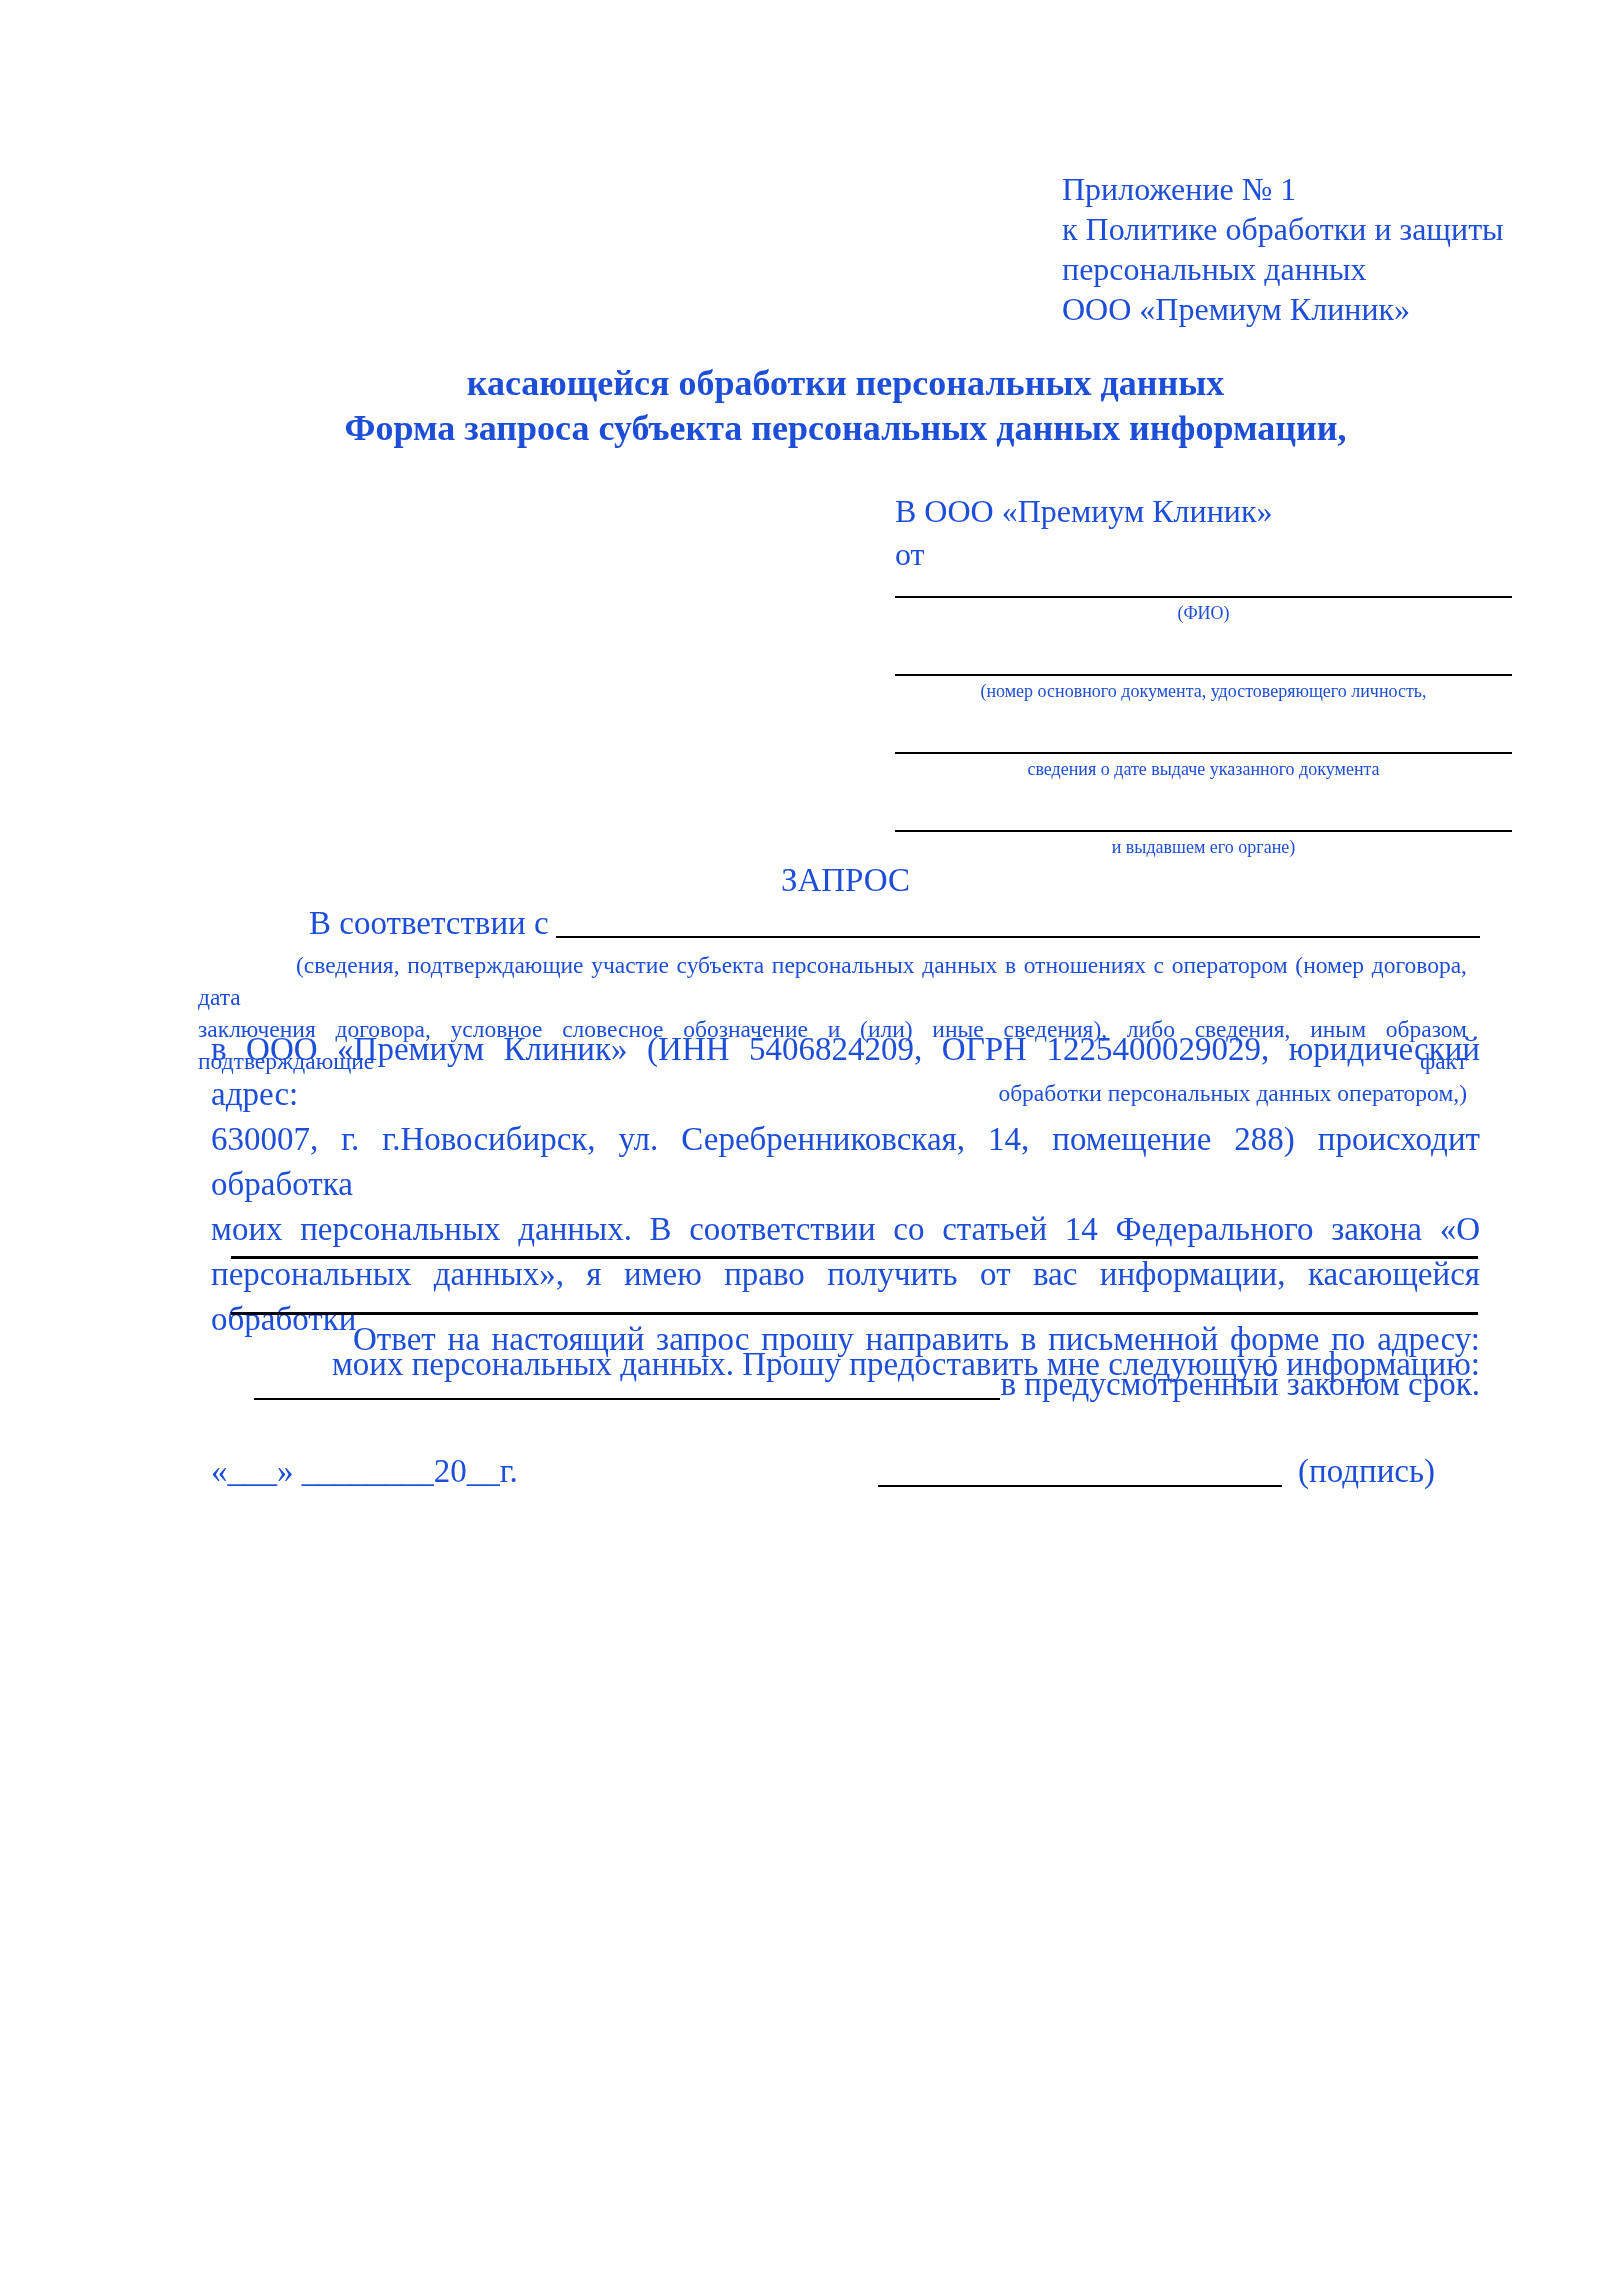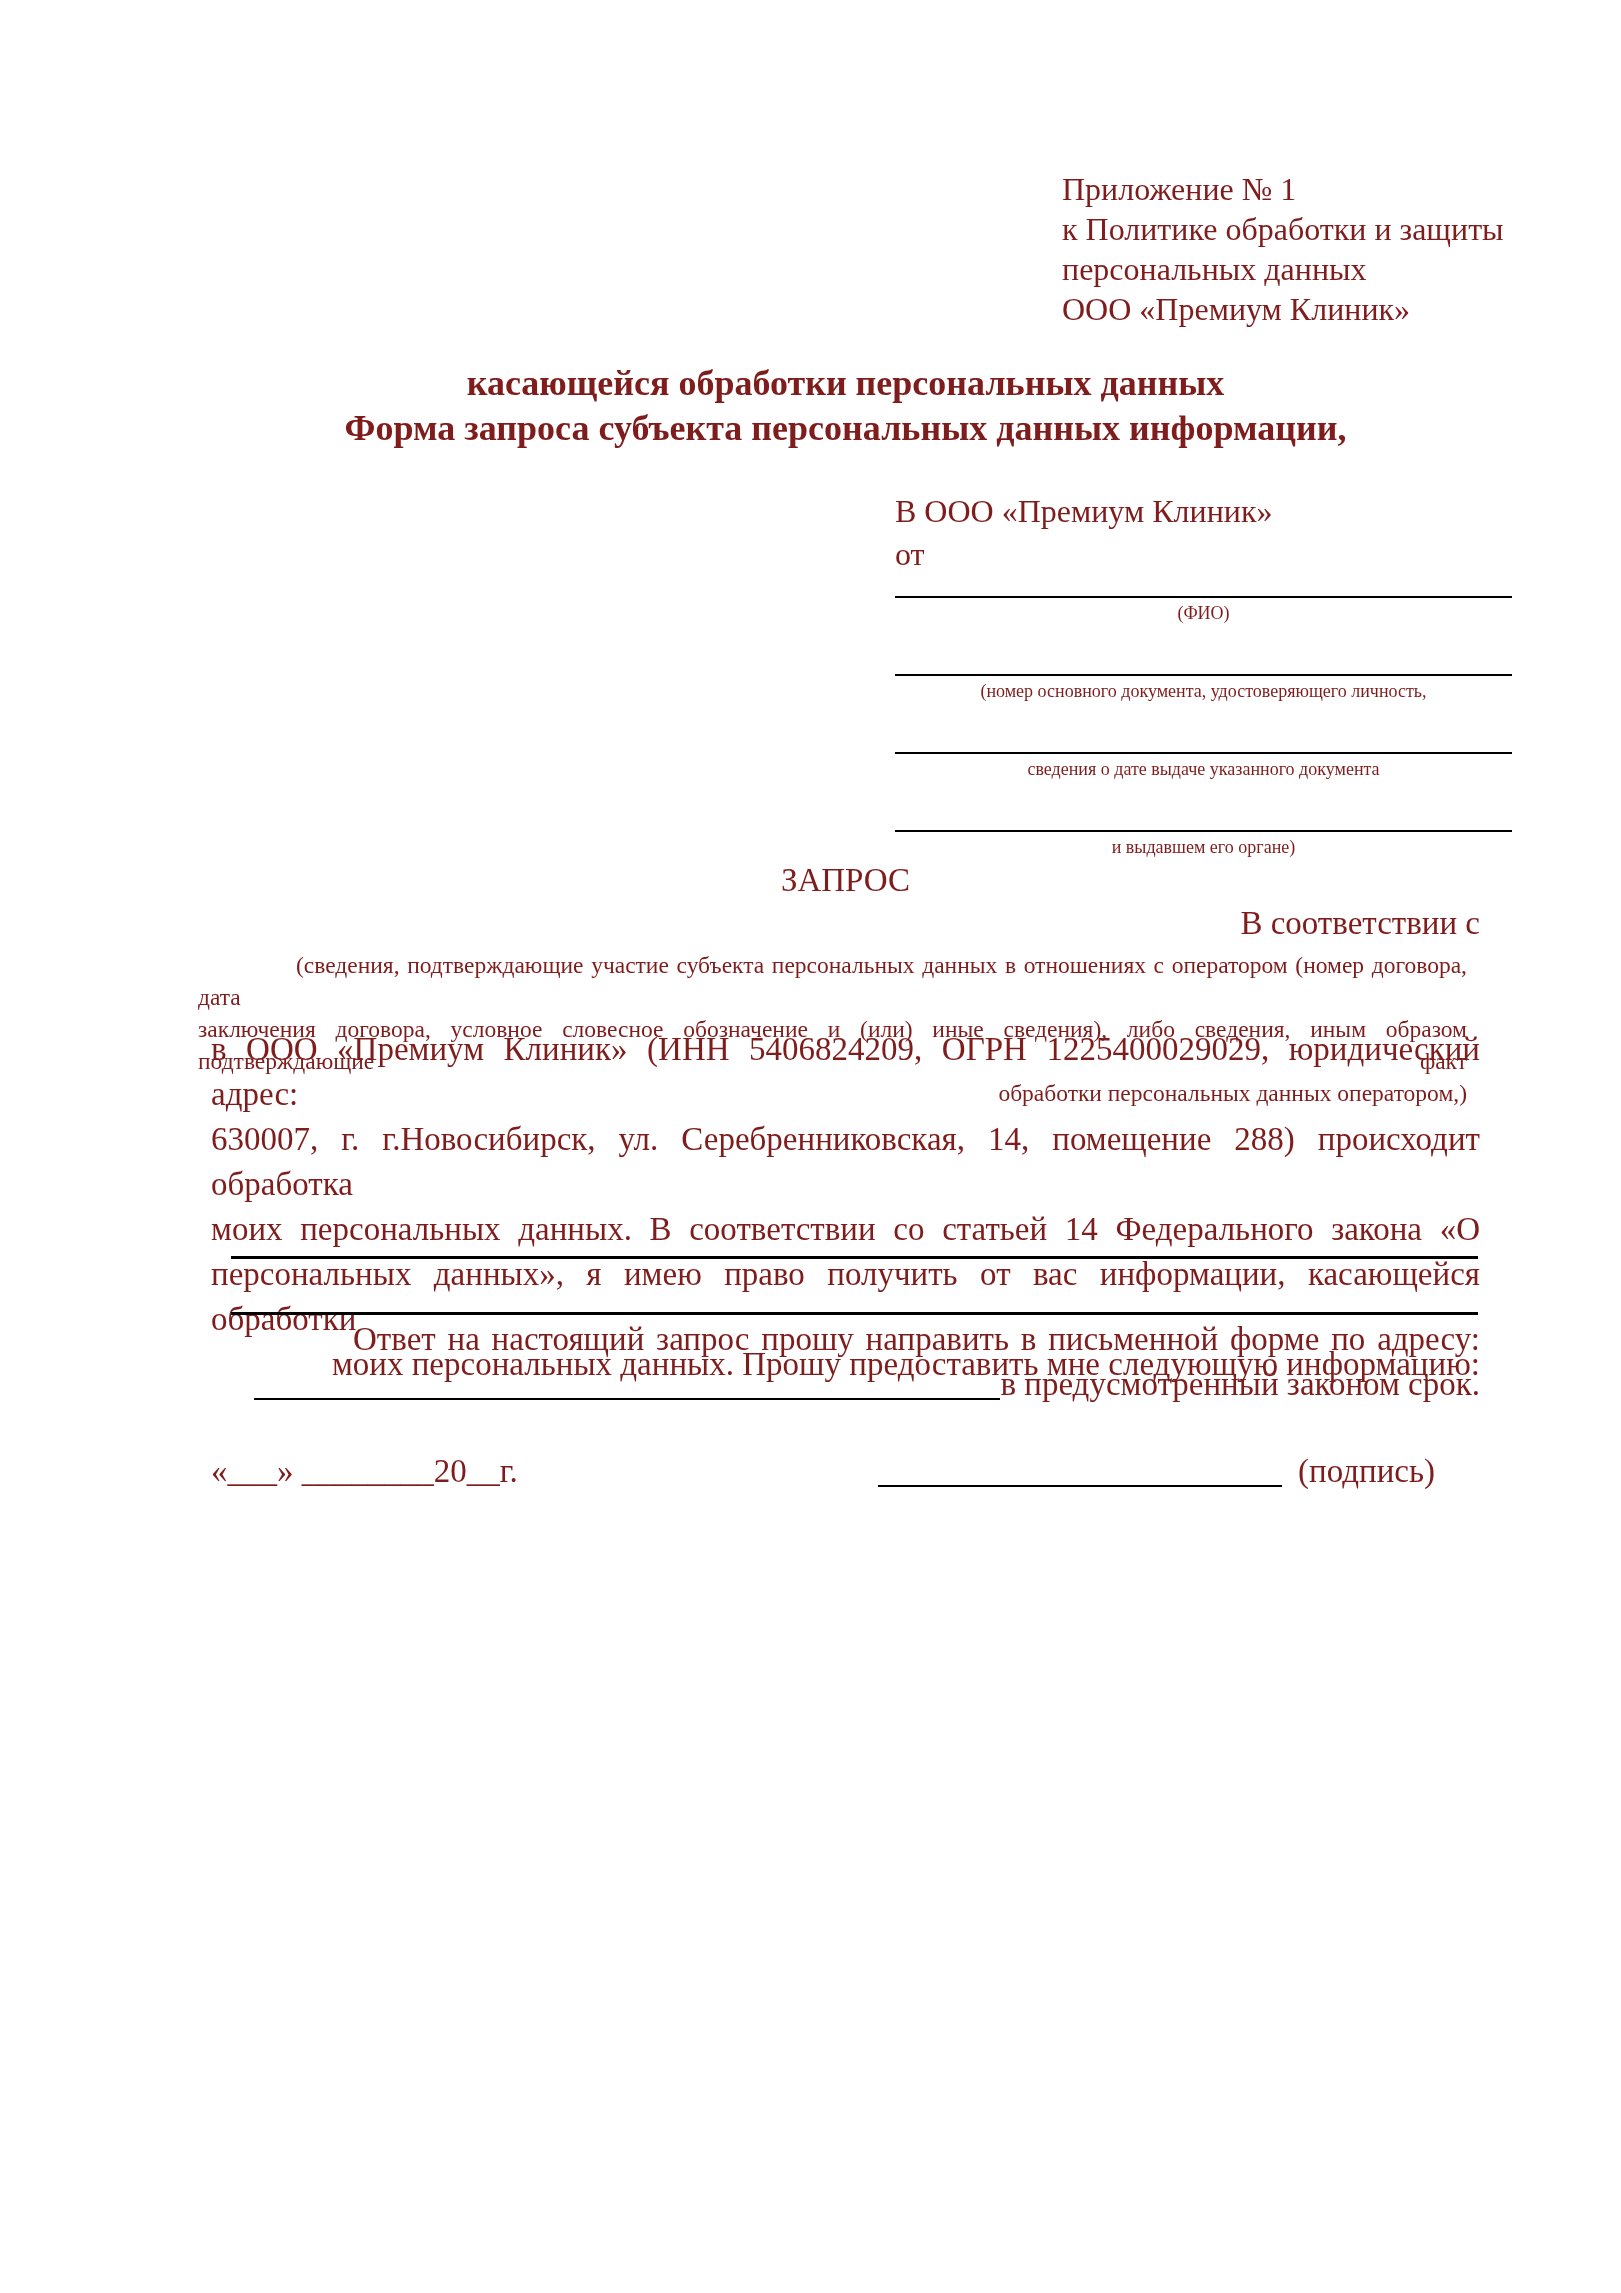--- a/index.html
+++ b/index.html
@@ -2,21 +2,21 @@
 <html><head>
 <meta charset="utf-8">
 <style>
   * { margin: 0; padding: 0; box-sizing: border-box; }
   html, body { background: #ffffff; }
   .page {
     position: relative;
     width: 1621px;
     height: 2294px;
     background: #ffffff;
-    color: #7f1d1d;
+    color: #1d4ed8;
     font-family: "Liberation Serif", "DejaVu Serif", serif;
     overflow: hidden;
   }
 
   
   .header-block {
     position: absolute;
     left: 1062px;
     top: 169px;
     font-size: 32px;
@@ -69,21 +69,20 @@
 
   .intro-row {
     position: absolute;
     left: 211px;
     top: 902px;
     width: 1269px;
     display: flex;
     align-items: flex-end;
     font-size: 33px;
     line-height: 43px;
-    flex-direction: column;
   }
   .intro-text { white-space: nowrap; padding-left: 98px; }
   .intro-fill {
     flex: 1 1 auto;
     border-bottom: 2.9px solid #000;
     margin-bottom: 6.9px;
     margin-left: 7.8px;
   }
 
   .footnote {

